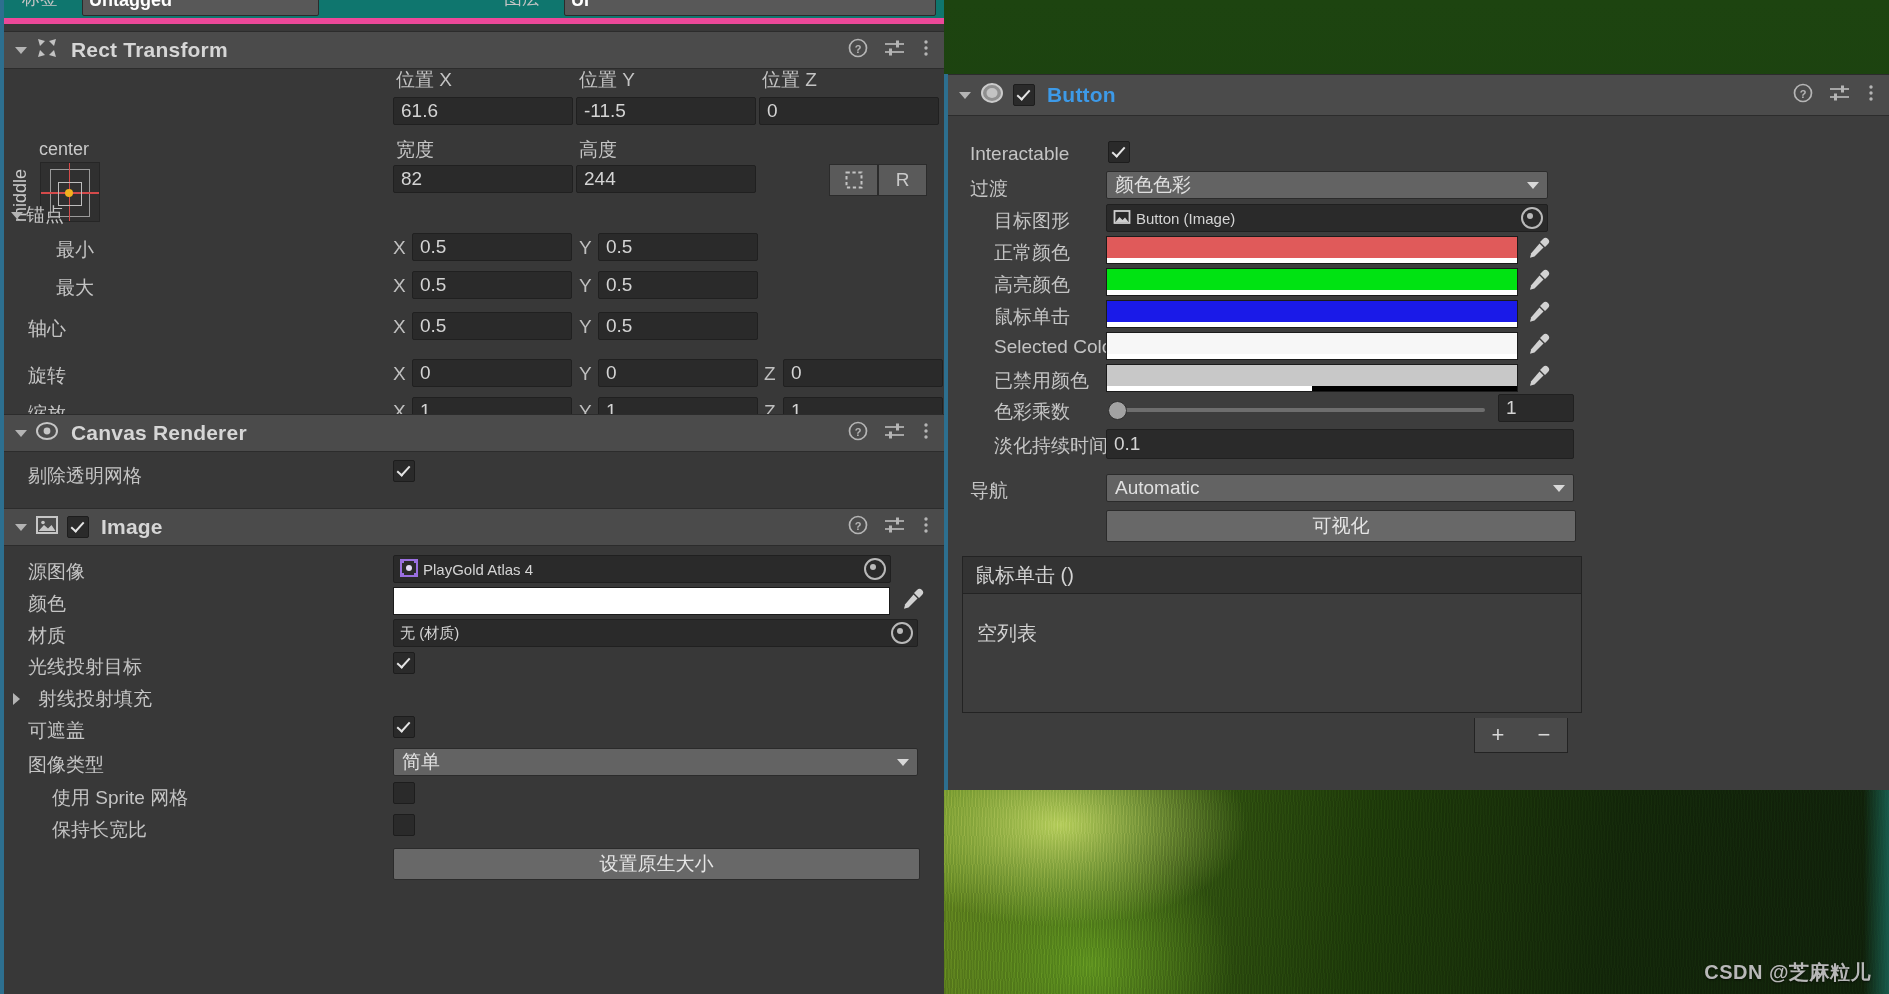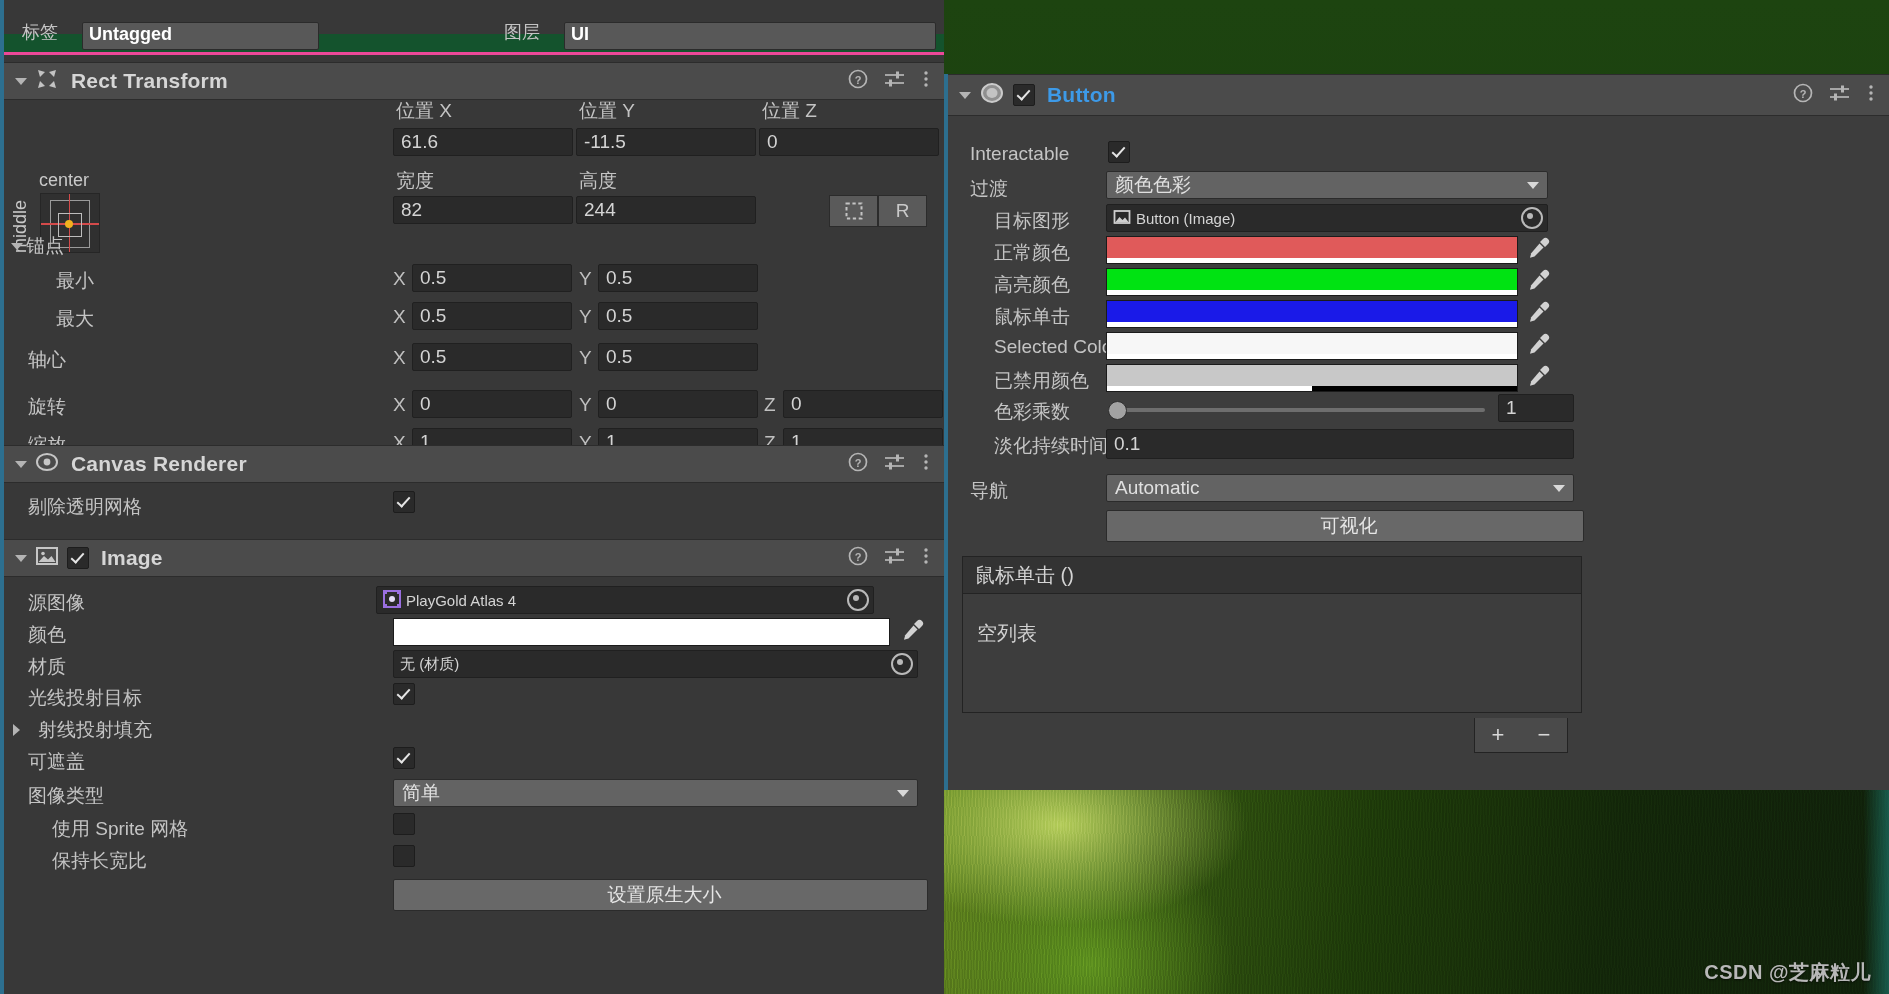--- a/index.html
+++ b/index.html
@@ -37,21 +37,21 @@
   }
   #watermark{
     position:absolute;right:18px;bottom:8px;font-size:20px;color:#b8b8b8;
     letter-spacing:.5px;text-shadow:0 1px 2px rgba(0,0,0,.6);font-weight:bold;
   }
   
   #left{
     position:absolute;left:0;top:0;width:940px;height:994px;background:#383838;
     border-left:4px solid #2d6f8f;overflow:hidden;
   }
-  .topstrip{height:18px;background:#14532d;border-bottom:3px solid #ec4899;position:relative;margin-top:34px;}
+  .topstrip{height:18px;background:#0f766e;border-bottom:6px solid #ec4899;position:relative;}
   .topstrip .tf{position:absolute;top:-12px;height:26px;background:#585858;border:1px solid #2b2b2b;border-radius:2px;}
   .topstrip .tlbl{position:absolute;top:-14px;color:#c4c4c4;font-size:18px;}
   .gap{height:7px;background:#383838;}
   
   .comp-hdr{
     height:36px;background:#4b4b4b;border-top:1px solid #2c2c2c;border-bottom:1px solid #2c2c2c;
     display:flex;align-items:center;padding:0 10px;gap:8px;position:relative;
   }
   .foldout{width:13px;height:13px;flex:0 0 13px;position:relative;cursor:pointer;}
   .foldout:before{content:"";position:absolute;left:1px;top:3px;border-left:6px solid transparent;border-right:6px solid transparent;border-top:7px solid #b4b4b4;}
@@ -82,21 +82,21 @@
   }
   .popup .caret{margin-left:auto;width:0;height:0;border-left:6px solid transparent;border-right:6px solid transparent;border-top:7px solid #d8d8d8;}
   .objfld{
     background:#2a2a2a;border:1px solid #202020;border-radius:2px;height:28px;color:#d4d4d4;font-size:15px;
     display:flex;align-items:center;padding:0 4px 0 6px;box-sizing:border-box;gap:5px;cursor:pointer;
   }
   .objdot{margin-left:auto;width:18px;height:18px;border-radius:50%;border:2px solid #b9b9b9;position:relative;flex:0 0 18px;}
   .objdot:after{content:"";position:absolute;left:4px;top:4px;width:6px;height:6px;border-radius:50%;background:#b9b9b9;}
   .btnflat{
     background:#686868;border:1px solid #2b2b2b;border-radius:2px;height:30px;color:#e6e6e6;font-size:19px;
-    display:flex;align-items:center;justify-content:center;cursor:pointer;padding-left:8px;
+    display:flex;align-items:center;justify-content:center;cursor:pointer;
   }
   .colorfld{border:1px solid #1b1b1b;height:28px;position:relative;box-sizing:border-box;cursor:pointer;overflow:hidden;}
   .colorfld .alpha{position:absolute;left:0;bottom:0;height:5px;background:#ffffff;}
   .colorfld .alphabg{position:absolute;left:0;bottom:0;width:100%;height:5px;background:#000;}
   .eyedrop{width:24px;height:26px;position:relative;cursor:pointer;flex:0 0 24px;}
   
   .anchorbox{position:absolute;left:36px;top:93px;width:58px;height:58px;background:#303030;border:1px solid #262626;}
   .anchorbox .outer{position:absolute;left:9px;top:6px;width:38px;height:46px;border:1.5px solid #9a9a9a;}
   .anchorbox .inner{position:absolute;left:17px;top:19px;width:22px;height:22px;border:1.5px solid #bdbdbd;}
   .anchorbox .vline{position:absolute;left:27.5px;top:0;width:1.5px;height:58px;background:#d44a4a;}
@@ -328,21 +328,21 @@
               <circle cx="4" cy="4" r="1.7"></circle>
               <circle cx="4" cy="10" r="1.7"></circle>
               <circle cx="4" cy="16" r="1.7"></circle>
             </g>
           </svg></span>
     </span>
   </div>
 
   <div class="body" style="position:relative;height:330px">
     <span class="lbl" style="position:absolute;left:24px;top:13px">源图像</span>
-    <div class="objfld" style="position:absolute;left:372px;top:9px;width:498px">
+    <div class="objfld" style="position:absolute;left:389px;top:9px;width:498px">
       <span>
         <svg width="18" height="18" viewBox="0 0 18 18">
             <rect x="1" y="1" width="16" height="16" fill="none" stroke="#9a6fe0" stroke-width="2"></rect>
             <circle cx="9" cy="9" r="3" fill="#e4dcf7"></circle>
             <g fill="#9a6fe0">
               <rect x="0" y="0" width="4" height="4"></rect>
               <rect x="14" y="0" width="4" height="4"></rect>
               <rect x="0" y="14" width="4" height="4"></rect>
               <rect x="14" y="14" width="4" height="4"></rect>
             </g>

